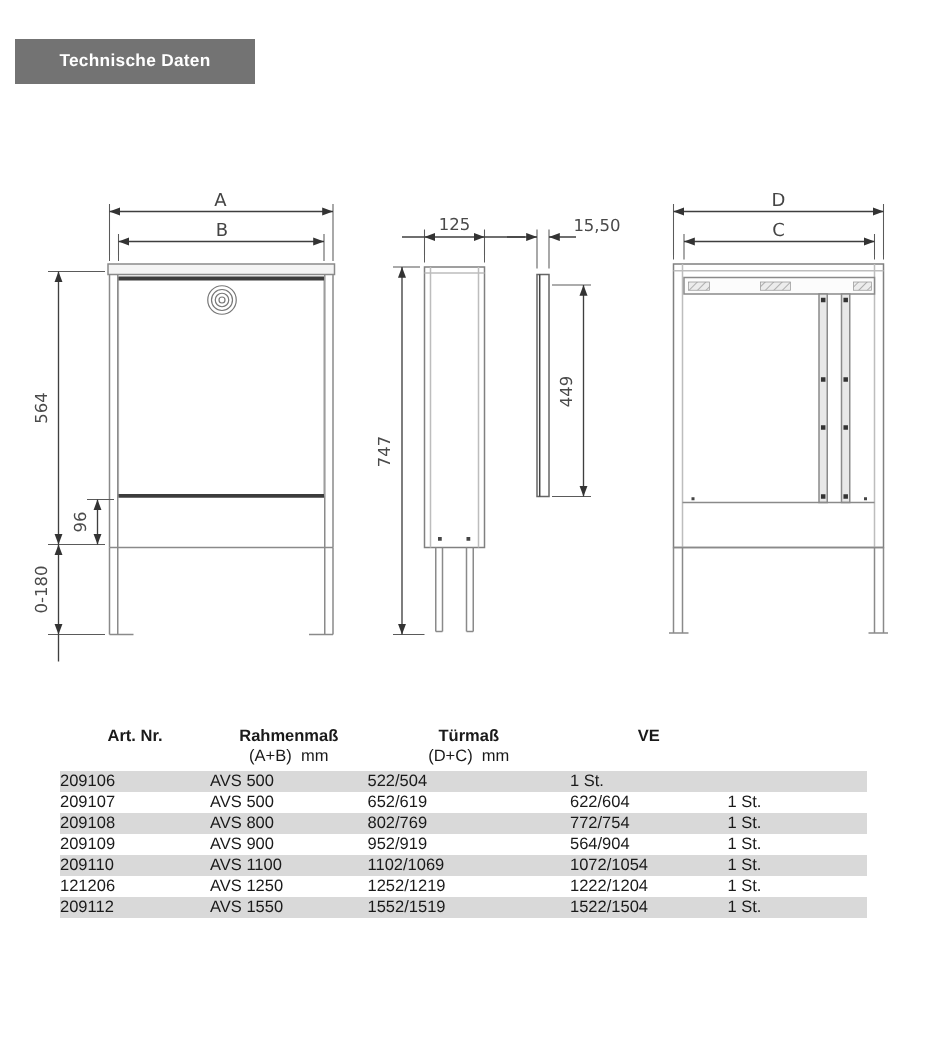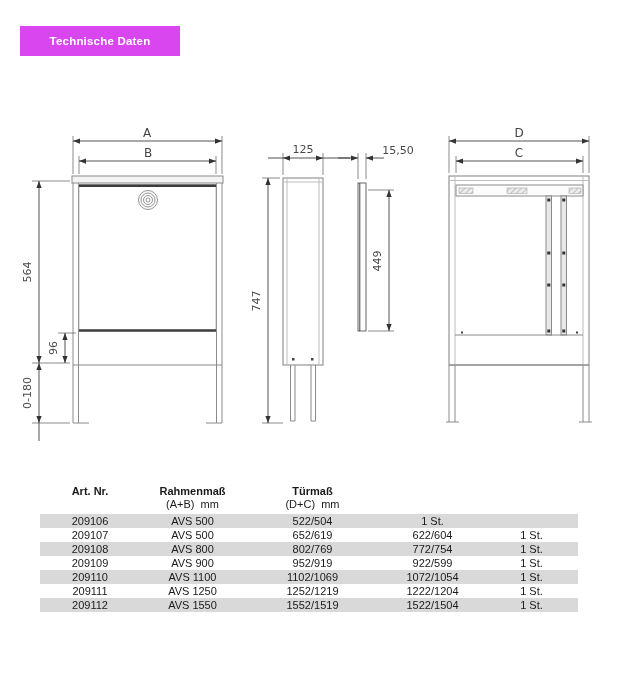--- a/index.html
+++ b/index.html
@@ -2,43 +2,43 @@
 <html><head>
 <meta charset="utf-8">
 <style>
   html,body{margin:0;padding:0;}
   body{
     width:618px;height:694px;position:relative;background:#ffffff;
     font-family:"Liberation Sans", sans-serif;overflow:hidden;
   }
   .title-bar{
     position:absolute;left:10px;top:26px;width:160px;height:30px;
-    background:#d946ef;color:#ffffff;font-size:11.5px;font-weight:bold;
-    line-height:30px;text-align:center;letter-spacing:.2px;margin-left:10px;
+    background:#737373;color:#ffffff;font-size:11.5px;font-weight:bold;
+    line-height:30px;text-align:center;letter-spacing:.2px;
   }
   svg.drawings{position:absolute;left:0;top:115px;}
   svg text{font-family:"DejaVu Sans", sans-serif;font-size:11px;fill:#4a4a4a;}
   svg text.letter{font-size:12px;fill:#444;}
   .edge{stroke:#8a8a8a;stroke-width:1;fill:none;}
   .edge-light{stroke:#bdbdbd;stroke-width:1;fill:none;}
   .thick{stroke:#3c3c3c;stroke-width:2.5;fill:none;}
   .dim{stroke:#3f3f3f;stroke-width:0.9;fill:none;}
   .ext{stroke:#5a5a5a;stroke-width:0.7;fill:none;}
   .panel{fill:#f4f4f4;stroke:#8a8a8a;stroke-width:1;}
   .white{fill:#ffffff;}
   
   .spec-table{
     position:absolute;left:40px;top:484px;width:538px;font-size:11px;color:#1a1a1a;
   }
   .tr{display:grid;grid-template-columns:100px 105px 135px 105px 93px;}
   .thead .th{font-weight:bold;text-align:center;line-height:13px;padding:1px 0 3px 0;}
   .thead .sub{font-weight:normal;white-space:pre;}
   .tbody .tr{height:14px;line-height:14px;}
   .tbody .tr.odd{background:#d9d9d9;}
-  .tbody .td{text-align:center;}
+  .tbody .td{text-align:left;}
 </style>
 </head>
 <body>
 
 <div class="title-bar">Technische Daten</div>
 
 <svg class="drawings" width="618" height="345" viewBox="0 0 618 345">
   <defs>
     <marker id="arr" viewBox="0 0 8 6" refX="8" refY="3" markerWidth="8" markerHeight="6" orient="auto-start-reverse">
       <path d="M0,0 L8,3 L0,6 Z" fill="#333"></path>
@@ -199,20 +199,24 @@
           <div class="sub"></div>
       </div>
       <div class="th">
         <div>Rahmenmaß</div>
           <div class="sub">(A+B)  mm</div>
       </div>
       <div class="th">
         <div>Türmaß</div>
           <div class="sub">(D+C)  mm</div>
       </div>
+      <div class="th">
+        <div>VE</div>
+          <div class="sub"></div>
+      </div>
     </div>
   </div>
   <div class="tbody">
     <div class="tr odd">
       <div class="td">209106</div>
       <div class="td">AVS 500</div>
       <div class="td">522/504</div>
       <div class="td">1 St.</div>
     </div>
     <div class="tr">
@@ -226,32 +230,32 @@
       <div class="td">209108</div>
       <div class="td">AVS 800</div>
       <div class="td">802/769</div>
       <div class="td">772/754</div>
       <div class="td">1 St.</div>
     </div>
     <div class="tr">
       <div class="td">209109</div>
       <div class="td">AVS 900</div>
       <div class="td">952/919</div>
-      <div class="td">922/599</div>
+      <div class="td">564/904</div>
       <div class="td">1 St.</div>
     </div>
     <div class="tr odd">
       <div class="td">209110</div>
       <div class="td">AVS 1100</div>
       <div class="td">1102/1069</div>
       <div class="td">1072/1054</div>
       <div class="td">1 St.</div>
     </div>
     <div class="tr">
-      <div class="td">209111</div>
+      <div class="td">121206</div>
       <div class="td">AVS 1250</div>
       <div class="td">1252/1219</div>
       <div class="td">1222/1204</div>
       <div class="td">1 St.</div>
     </div>
     <div class="tr odd">
       <div class="td">209112</div>
       <div class="td">AVS 1550</div>
       <div class="td">1552/1519</div>
       <div class="td">1522/1504</div>

